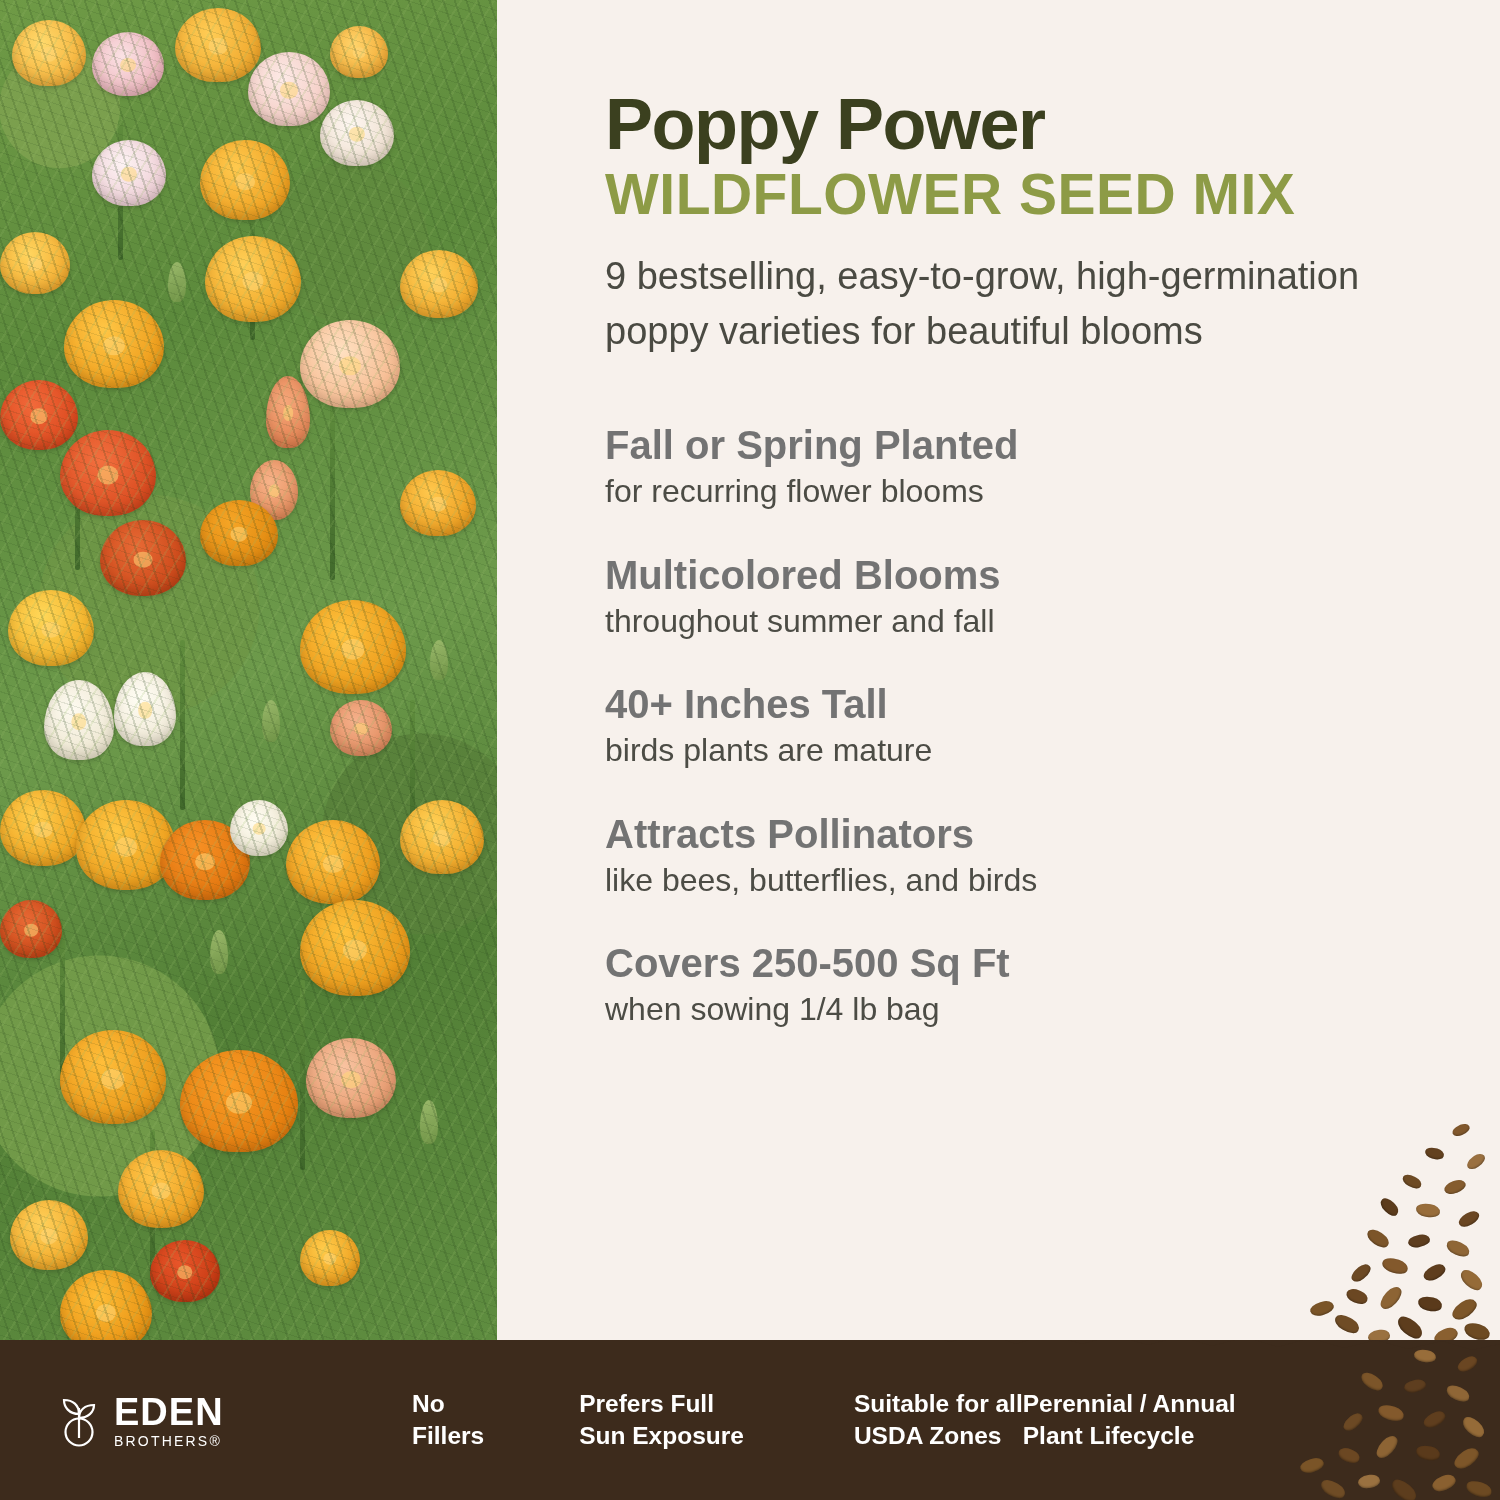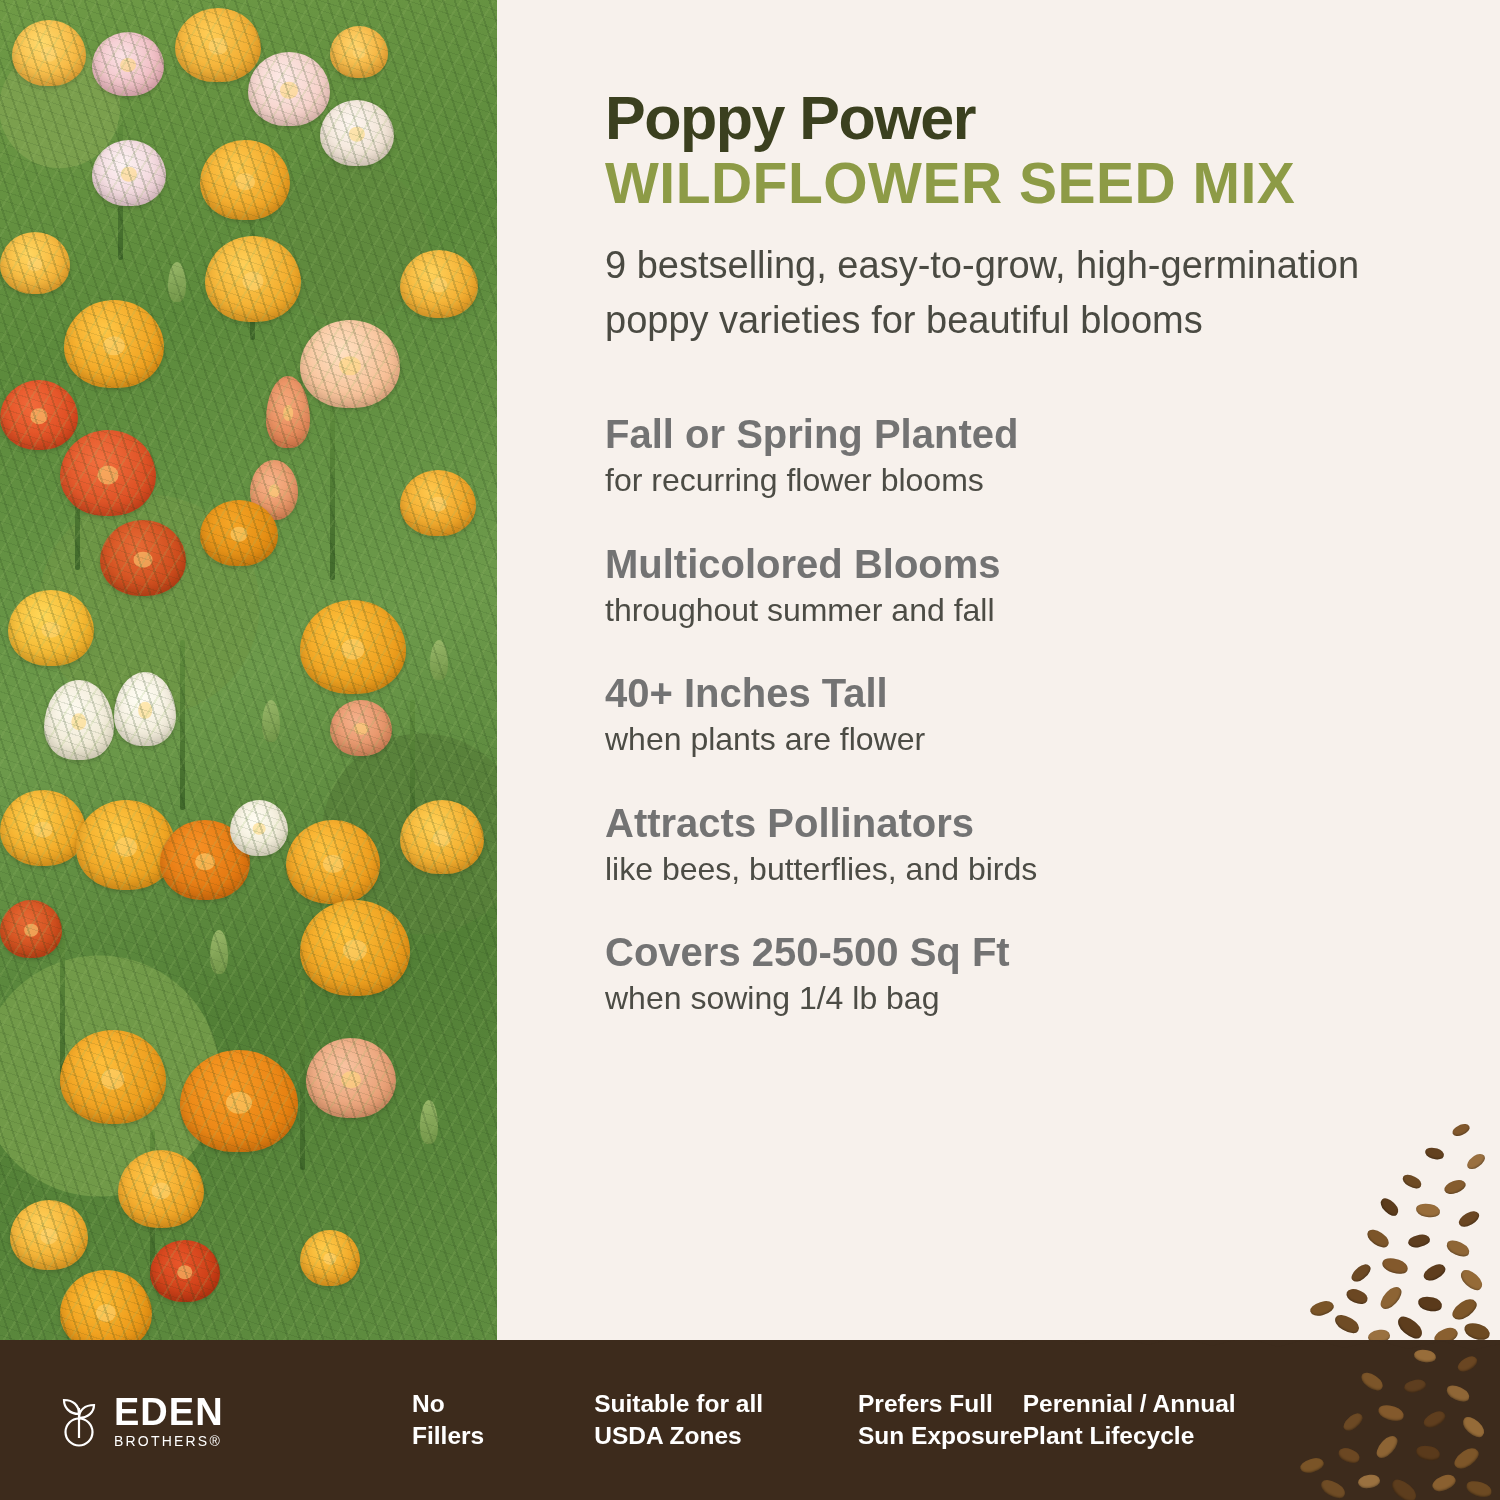--- a/index.html
+++ b/index.html
@@ -80,21 +80,21 @@
     position: absolute;
     left: 497px;
     top: 0;
     width: 1003px;
     height: 1345px;
     background: #f7f1ec;
     box-sizing: border-box;
     padding: 88px 60px 0 108px;
   }
   .title {
-    font-size: 61px;
+    font-size: 72px;
     line-height: 1.0;
     font-weight: bold;
     color: #3b401f;
     letter-spacing: -1.5px;
     margin: 0 0 6px 0;
     white-space: nowrap;
   }
   .subtitle {
     font-size: 57px;
     line-height: 1.0;
@@ -301,21 +301,21 @@
       <li class="feature">
         <div class="feature-head">Fall or Spring Planted</div>
         <div class="feature-sub">for recurring flower blooms</div>
       </li>
       <li class="feature">
         <div class="feature-head">Multicolored Blooms</div>
         <div class="feature-sub">throughout summer and fall</div>
       </li>
       <li class="feature">
         <div class="feature-head">40+ Inches Tall</div>
-        <div class="feature-sub">when plants are flower</div>
+        <div class="feature-sub">birds plants are mature</div>
       </li>
       <li class="feature">
         <div class="feature-head">Attracts Pollinators</div>
         <div class="feature-sub">like bees, butterflies, and birds</div>
       </li>
       <li class="feature">
         <div class="feature-head">Covers 250-500 Sq Ft</div>
         <div class="feature-sub">when sowing 1/4 lb bag</div>
       </li>
     </ul>
@@ -363,24 +363,24 @@
           <path d="M23 26 C32 26 38 20 38 13 C29 13 23 18 23 26 Z" fill="none" stroke="#ffffff" stroke-width="2.2"></path>
         </svg>
         <div class="logo-text">
           <div class="logo-eden">EDEN</div>
           <div class="logo-brothers">BROTHERS®</div>
         </div>
       </div>
 
       <div class="badge badge-1">No
 Fillers</div>
+      <div class="badge badge-3">Prefers Full
+Sun Exposure</div>
       <div class="badge badge-2">Suitable for all
 USDA Zones</div>
-      <div class="badge badge-3">Prefers Full
-Sun Exposure</div>
       <div class="badge badge-4">Perennial / Annual
 Plant Lifecycle</div>
     </div>
 
     <div class="seedpile-footer">
       <div class="seed" style="right:8px;   bottom:4px;  width:26px; height:14px; background:#6d4a22; transform:rotate(18deg);"></div>
       <div class="seed" style="right:44px;  bottom:10px; width:24px; height:14px; background:#8a6030; transform:rotate(-22deg);"></div>
       <div class="seed" style="right:82px;  bottom:2px;  width:28px; height:15px; background:#5d3d1d; transform:rotate(40deg);"></div>
       <div class="seed" style="right:120px; bottom:12px; width:22px; height:13px; background:#9a7140; transform:rotate(-8deg);"></div>
       <div class="seed" style="right:154px; bottom:4px;  width:26px; height:14px; background:#6f4c25; transform:rotate(30deg);"></div>

